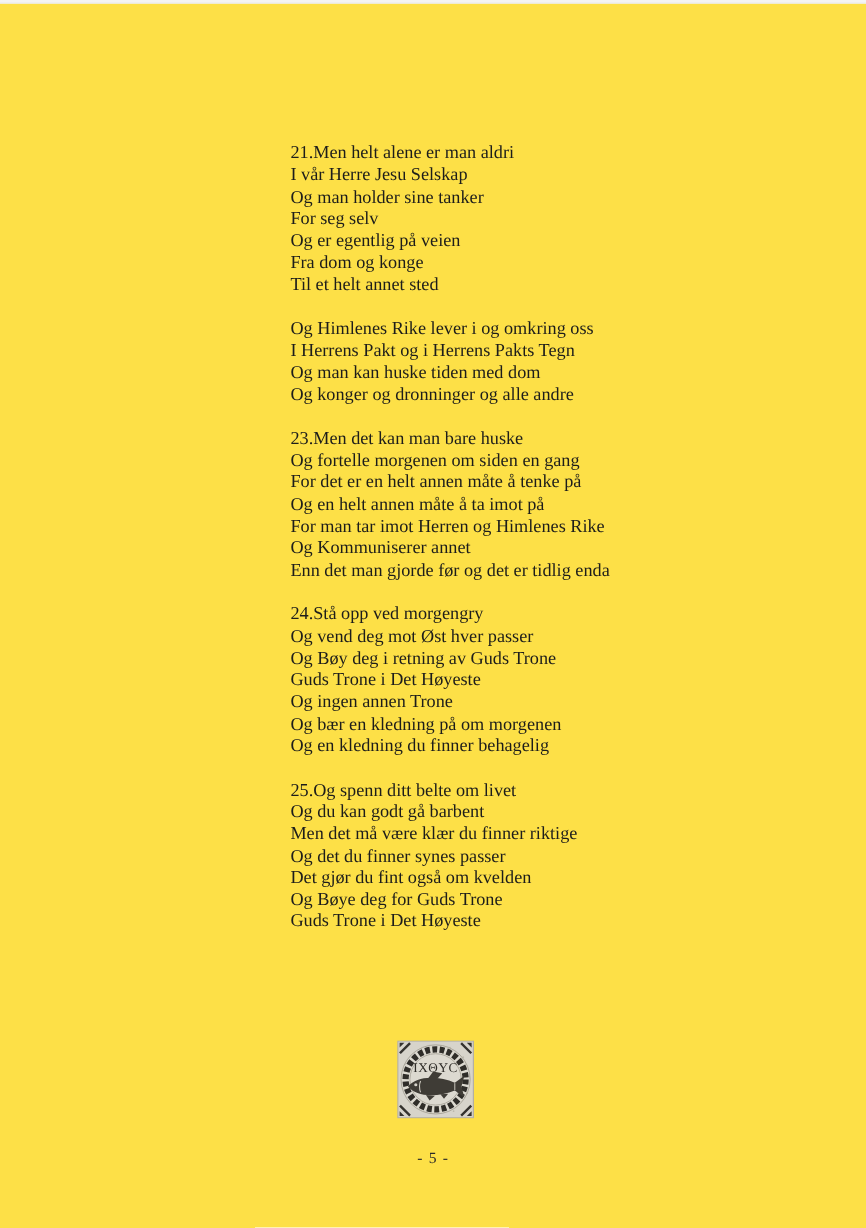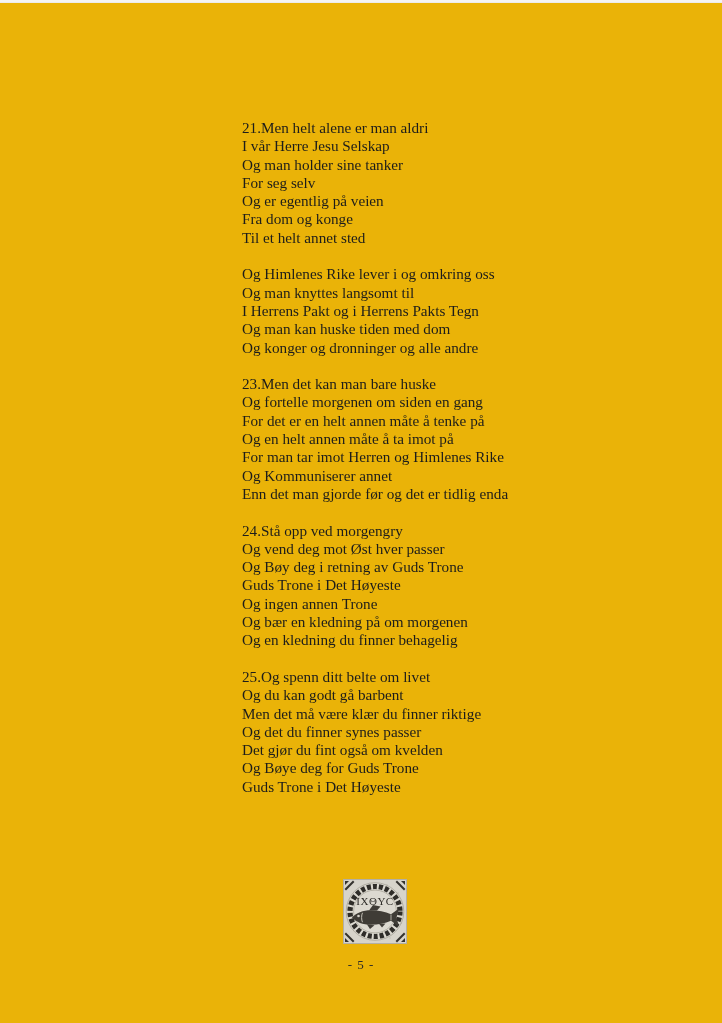--- a/index.html
+++ b/index.html
@@ -4,21 +4,21 @@
 <style>
   html, body {
     margin: 0;
     padding: 0;
     background: #ffffff;
   }
   .page {
     position: relative;
     width: 722px;
     height: 1023px;
-    background: #eab308;
+    background: #fde047;
     overflow: hidden;
     font-family: "Liberation Serif", "DejaVu Serif", serif;
   }
   .top-edge {
     position: absolute;
     top: 0; left: 0; right: 0;
     height: 2px;
     background: #f4f4f4;
     border-bottom: 1px solid #ececec;
   }
@@ -37,21 +37,21 @@
   .line {
     display: block;
     white-space: pre;
   }
   .emblem {
     position: absolute;
     left: 327px;
     top: 863px;
     width: 64px;
     height: 77px;
-    margin: 16px;
+    margin: 4px;
   }
   .pagenum {
     position: absolute;
     top: 957px;
     left: 0;
     width: 100%;
     text-align: center;
     font-size: 13px;
     letter-spacing: 1px;
     color: #2b2b29;
@@ -68,21 +68,20 @@
       <span class="line">21.Men helt alene er man aldri</span>
       <span class="line">I vår Herre Jesu Selskap</span>
       <span class="line">Og man holder sine tanker</span>
       <span class="line">For seg selv</span>
       <span class="line">Og er egentlig på veien</span>
       <span class="line">Fra dom og konge</span>
       <span class="line">Til et helt annet sted</span>
     </p>
     <p class="stanza">
       <span class="line">Og Himlenes Rike lever i og omkring oss</span>
-      <span class="line">Og man knyttes langsomt til</span>
       <span class="line">I Herrens Pakt og i Herrens Pakts Tegn</span>
       <span class="line">Og man kan huske tiden med dom</span>
       <span class="line">Og konger og dronninger og alle andre</span>
     </p>
     <p class="stanza">
       <span class="line">23.Men det kan man bare huske</span>
       <span class="line">Og fortelle morgenen om siden en gang</span>
       <span class="line">For det er en helt annen måte å tenke på</span>
       <span class="line">Og en helt annen måte å ta imot på</span>
       <span class="line">For man tar imot Herren og Himlenes Rike</span>

